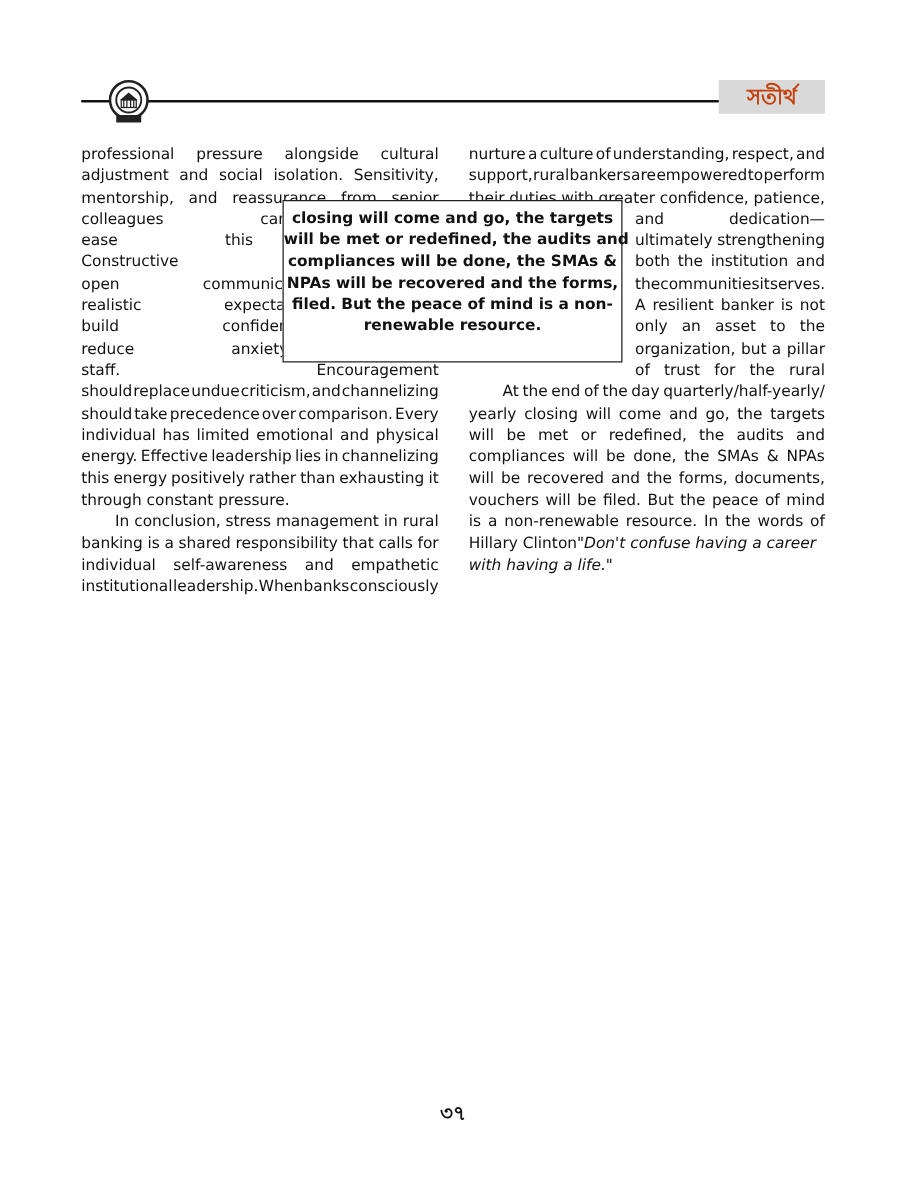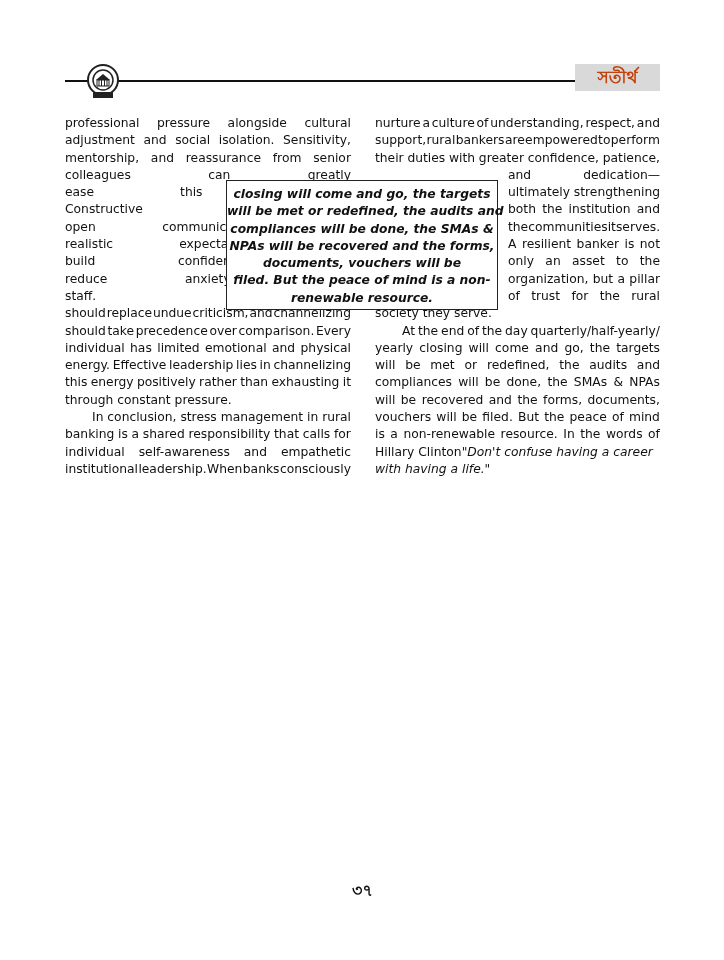--- a/index.html
+++ b/index.html
@@ -10,23 +10,23 @@
   .title-box { position:absolute; left:575px; top:64px; width:85px; height:27px; background:#d9d9d9;
                display:flex; align-items:center; justify-content:center;
                font-size:17px; font-weight:bold; color:#c2410c; font-family:"DejaVu Sans", sans-serif; }
   .col { position:absolute; font-size:12.3px; line-height:17.3px; }
   .line { white-space:nowrap; height:17.3px; display:flex; justify-content:space-between; }
   .line.last { justify-content:flex-start; }
   .indent { padding-left:27px; }
   .left-col { left:65px; top:115px; width:286px; }
   .right-col { left:375px; top:115px; width:285px; }
   .it { font-style:italic; }
-  .pull { position:absolute; left:226px; top:180px; width:272px; height:130px;
+  .pull { position:absolute; left:226px; top:160px; width:272px; height:130px;
           border:1.2px solid #222; box-sizing:border-box; background:#fff;
-          text-align:center; font-style:italic; font-weight:bold; font-size:12.3px; line-height:17.3px;
+          text-align:center; font-weight:bold; font-size:12.3px; line-height:17.3px;
           padding-top:5px; }
   .pull div { white-space:nowrap; }
   .page-no { position:absolute; left:352px; top:878px; font-size:16px; font-weight:bold; }
 </style>
 </head>
 <body>
 
 <div class="header-rule"></div>
 <svg class="logo" viewBox="0 0 34 36">
   <circle cx="17" cy="16" r="15" fill="#fff" stroke="#222" stroke-width="2"></circle>
@@ -244,23 +244,20 @@
       <span>a</span>
       <span>pillar</span>
     </div>
   <div class="line" style="padding-left:133px">
       <span>of</span>
       <span>trust</span>
       <span>for</span>
       <span>the</span>
       <span>rural</span>
     </div>
-  <div class="line last">
-      <span>society they serve.</span>
-    </div>
   <div class="line indent">
       <span>At</span>
       <span>the</span>
       <span>end</span>
       <span>of</span>
       <span>the</span>
       <span>day</span>
       <span>quarterly/half-yearly/</span>
     </div>
   <div class="line">
@@ -330,18 +327,17 @@
   <div class="line last it">
       <span>with having a life."</span>
     </div>
 </div>
 
 <div class="pull">
   <div>closing will come and go, the targets</div>
   <div>will be met or redefined, the audits and</div>
   <div>compliances will be done, the SMAs &amp;</div>
   <div>NPAs will be recovered and the forms,</div>
-  <div>documents, vouchers will be</div>
   <div>filed. But the peace of mind is a non-</div>
   <div>renewable resource.</div>
 </div>
 
 <div class="page-no">৩৭</div>
 
 </body></html>

